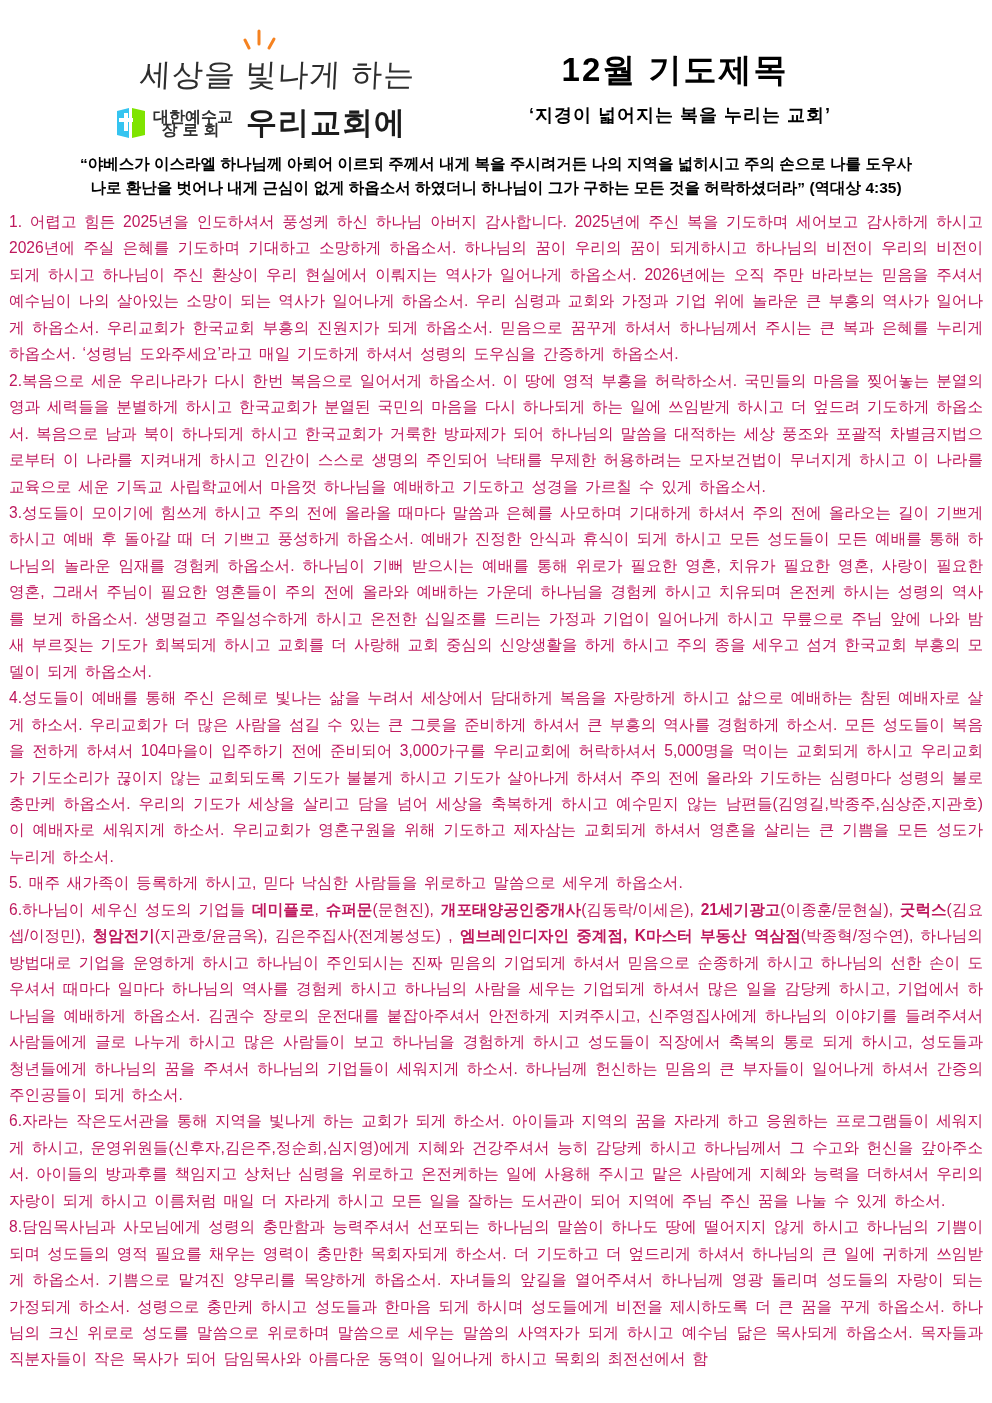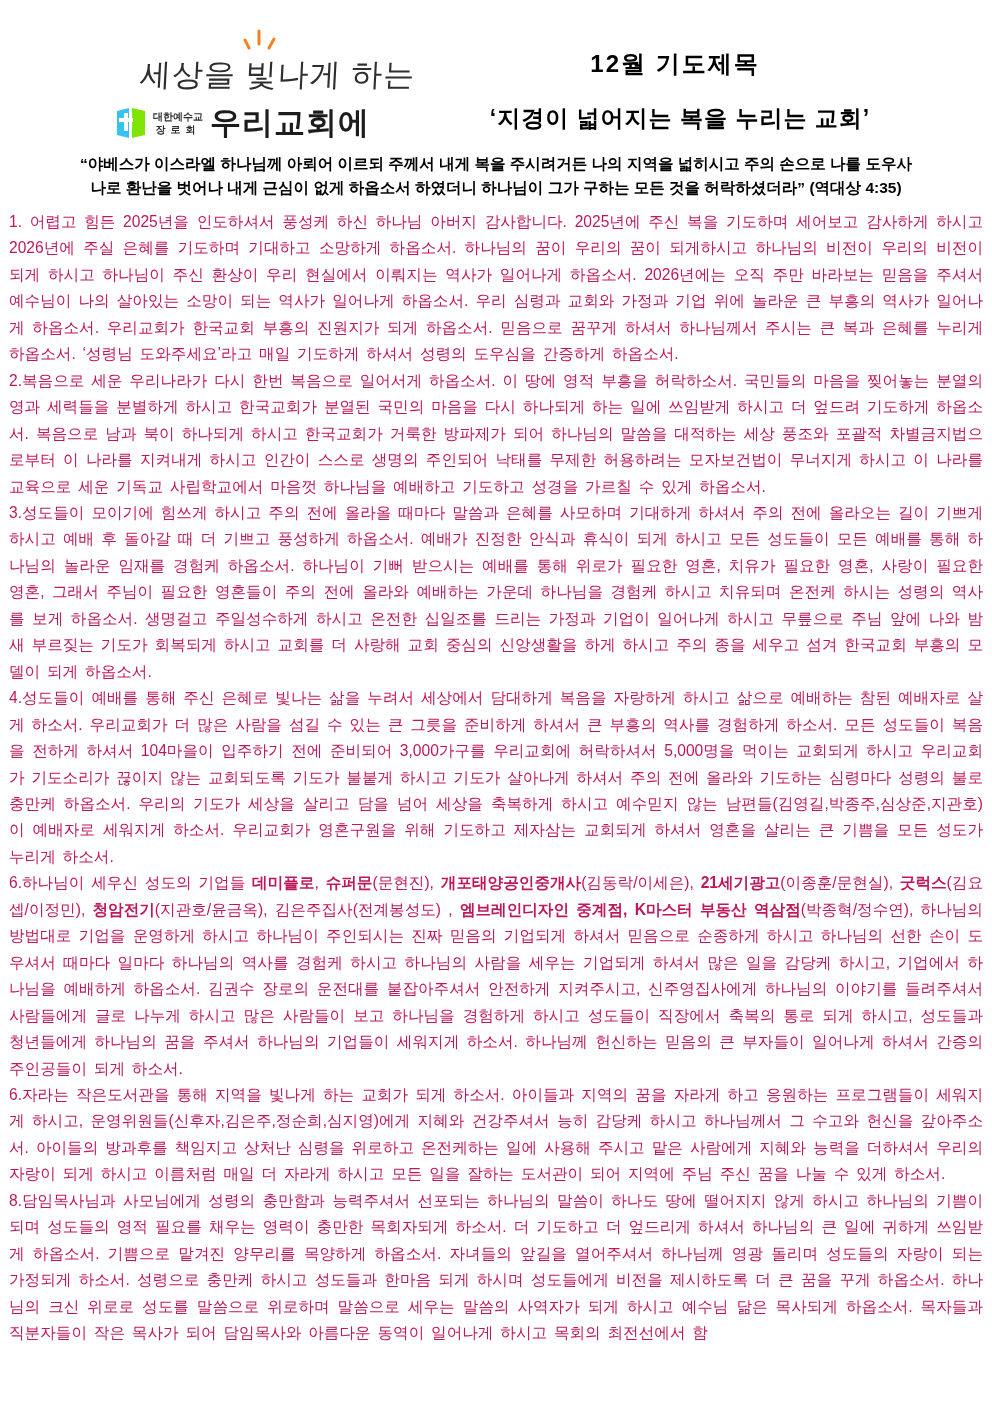--- a/index.html
+++ b/index.html
@@ -14,31 +14,31 @@
   .header{position:relative;height:146px;}
   .logo{position:absolute;left:96px;top:40px;width:360px;}
   .logo-tagline{
     position:absolute;left:44px;top:14px;width:320px;
     font-size:31px;font-weight:500;color:#2e2e2e;letter-spacing:1px;
     transform:skewX(-3deg);white-space:nowrap;
   }
   .sparkle{position:absolute;left:147px;top:-12px;}
   .logo-row{position:absolute;left:20px;top:62px;display:flex;align-items:center;white-space:nowrap;}
   .cross-door{width:30px;height:32px;margin-right:7px;flex:0 0 auto;}
-  .denom{font-size:10px;font-weight:700;color:#2e2e2e;line-height:13px;margin-right:7px;text-align:center;}
+  .denom{font-size:16px;font-weight:700;color:#2e2e2e;line-height:13px;margin-right:13px;text-align:center;}
   .denom .d2{letter-spacing:5px;}
   .church-name{font-size:31px;font-weight:800;color:#1c1c1c;letter-spacing:1px;}
 
   .doc-title{
     position:absolute;left:460px;top:48px;width:430px;text-align:center;
-    font-size:24px;font-weight:800;color:#000;letter-spacing:2px;
+    font-size:33px;font-weight:800;color:#000;letter-spacing:2px;
   }
   .doc-subtitle{
     position:absolute;left:440px;top:103px;width:480px;text-align:center;
-    font-size:23px;font-weight:800;color:#000;letter-spacing:1px;
+    font-size:18px;font-weight:800;color:#000;letter-spacing:1px;
   }
 
   
   .scripture{
     margin:6px 8px 0 8px;text-align:center;
     font-size:15.5px;font-weight:700;color:#000000;line-height:24px;
   }
 
   
   .doc-body{
@@ -90,18 +90,19 @@
   <div class="scripture">
     <div>“야베스가 이스라엘 하나님께 아뢰어 이르되 주께서 내게 복을 주시려거든 나의 지역을 넓히시고 주의 손으로 나를 도우사</div>
     <div>나로 환난을 벗어나 내게 근심이 없게 하옵소서 하였더니 하나님이 그가 구하는 모든 것을 허락하셨더라” (역대상 4:35)</div>
   </div>
 
   <div class="doc-body">
       <div class="para"><span>1. 어렵고 힘든 2025년을 인도하셔서 풍성케 하신 하나님 아버지 감사합니다. 2025년에 주신 복을 기도하며 세어보고 감사하게 하시고 2026년에 주실 은혜를 기도하며 기대하고 소망하게 하옵소서. 하나님의 꿈이 우리의 꿈이 되게하시고 하나님의 비전이 우리의 비전이 되게 하시고 하나님이 주신 환상이 우리 현실에서 이뤄지는 역사가 일어나게 하옵소서. 2026년에는 오직 주만 바라보는 믿음을 주셔서 예수님이 나의 살아있는 소망이 되는 역사가 일어나게 하옵소서. 우리 심령과 교회와 가정과 기업 위에 놀라운 큰 부흥의 역사가 일어나게 하옵소서. 우리교회가 한국교회 부흥의 진원지가 되게 하옵소서. 믿음으로 꿈꾸게 하셔서 하나님께서 주시는 큰 복과 은혜를 누리게 하옵소서. ‘성령님 도와주세요’라고 매일 기도하게 하셔서 성령의 도우심을 간증하게 하옵소서.</span></div>
       <div class="para"><span>2.복음으로 세운 우리나라가 다시 한번 복음으로 일어서게 하옵소서. 이 땅에 영적 부흥을 허락하소서. 국민들의 마음을 찢어놓는 분열의 영과 세력들을 분별하게 하시고 한국교회가 분열된 국민의 마음을 다시 하나되게 하는 일에 쓰임받게 하시고 더 엎드려 기도하게 하옵소서. 복음으로 남과 북이 하나되게 하시고 한국교회가 거룩한 방파제가 되어 하나님의 말씀을 대적하는 세상 풍조와 포괄적 차별금지법으로부터 이 나라를 지켜내게 하시고 인간이 스스로 생명의 주인되어 낙태를 무제한 허용하려는 모자보건법이 무너지게 하시고 이 나라를 교육으로 세운 기독교 사립학교에서 마음껏 하나님을 예배하고 기도하고 성경을 가르칠 수 있게 하옵소서.</span></div>
       <div class="para"><span>3.성도들이 모이기에 힘쓰게 하시고 주의 전에 올라올 때마다 말씀과 은혜를 사모하며 기대하게 하셔서 주의 전에 올라오는 길이 기쁘게 하시고 예배 후 돌아갈 때 더 기쁘고 풍성하게 하옵소서. 예배가 진정한 안식과 휴식이 되게 하시고 모든 성도들이 모든 예배를 통해 하나님의 놀라운 임재를 경험케 하옵소서. 하나님이 기뻐 받으시는 예배를 통해 위로가 필요한 영혼, 치유가 필요한 영혼, 사랑이 필요한 영혼, 그래서 주님이 필요한 영혼들이 주의 전에 올라와 예배하는 가운데 하나님을 경험케 하시고 치유되며 온전케 하시는 성령의 역사를 보게 하옵소서. 생명걸고 주일성수하게 하시고 온전한 십일조를 드리는 가정과 기업이 일어나게 하시고 무릎으로 주님 앞에 나와 밤새 부르짖는 기도가 회복되게 하시고 교회를 더 사랑해 교회 중심의 신앙생활을 하게 하시고 주의 종을 세우고 섬겨 한국교회 부흥의 모델이 되게 하옵소서.</span></div>
       <div class="para"><span>4.성도들이 예배를 통해 주신 은혜로 빛나는 삶을 누려서 세상에서 담대하게 복음을 자랑하게 하시고 삶으로 예배하는 참된 예배자로 살게 하소서. 우리교회가 더 많은 사람을 섬길 수 있는 큰 그릇을 준비하게 하셔서 큰 부흥의 역사를 경험하게 하소서. 모든 성도들이 복음을 전하게 하셔서 104마을이 입주하기 전에 준비되어 3,000가구를 우리교회에 허락하셔서 5,000명을 먹이는 교회되게 하시고 우리교회가 기도소리가 끊이지 않는 교회되도록 기도가 불붙게 하시고 기도가 살아나게 하셔서 주의 전에 올라와 기도하는 심령마다 성령의 불로 충만케 하옵소서. 우리의 기도가 세상을 살리고 담을 넘어 세상을 축복하게 하시고 예수믿지 않는 남편들(김영길,박종주,심상준,지관호)이 예배자로 세워지게 하소서. 우리교회가 영혼구원을 위해 기도하고 제자삼는 교회되게 하셔서 영혼을 살리는 큰 기쁨을 모든 성도가 누리게 하소서.</span></div>
+      <div class="para"><span>5. 매주 새가족이 등록하게 하시고, 믿다 낙심한 사람들을 위로하고 말씀으로 세우게 하옵소서.</span></div>
       <div class="para"><span>6.하나님이 세우신 성도의 기업들 </span><span class="b">데미플로</span><span>, </span><span class="b">슈퍼문</span><span>(문현진), </span><span class="b">개포태양공인중개사</span><span>(김동락/이세은), </span><span class="b">21세기광고</span><span>(이종훈/문현실), </span><span class="b">굿럭스</span><span>(김요셉/이정민), </span><span class="b">청암전기</span><span>(지관호/윤금옥), 김은주집사(전계봉성도) , </span><span class="b">엠브레인디자인 중계점, K마스터 부동산 역삼점</span><span>(박종혁/정수연), 하나님의 방법대로 기업을 운영하게 하시고 하나님이 주인되시는 진짜 믿음의 기업되게 하셔서 믿음으로 순종하게 하시고 하나님의 선한 손이 도우셔서 때마다 일마다 하나님의 역사를 경험케 하시고 하나님의 사람을 세우는 기업되게 하셔서 많은 일을 감당케 하시고, 기업에서 하나님을 예배하게 하옵소서. 김권수 장로의 운전대를 붙잡아주셔서 안전하게 지켜주시고, 신주영집사에게 하나님의 이야기를 들려주셔서 사람들에게 글로 나누게 하시고 많은 사람들이 보고 하나님을 경험하게 하시고 성도들이 직장에서 축복의 통로 되게 하시고, 성도들과 청년들에게 하나님의 꿈을 주셔서 하나님의 기업들이 세워지게 하소서. 하나님께 헌신하는 믿음의 큰 부자들이 일어나게 하셔서 간증의 주인공들이 되게 하소서.</span></div>
       <div class="para"><span>6.자라는 작은도서관을 통해 지역을 빛나게 하는 교회가 되게 하소서. 아이들과 지역의 꿈을 자라게 하고 응원하는 프로그램들이 세워지게 하시고, 운영위원들(신후자,김은주,정순희,심지영)에게 지혜와 건강주셔서 능히 감당케 하시고 하나님께서 그 수고와 헌신을 갚아주소서. 아이들의 방과후를 책임지고 상처난 심령을 위로하고 온전케하는 일에 사용해 주시고 맡은 사람에게 지혜와 능력을 더하셔서 우리의 자랑이 되게 하시고 이름처럼 매일 더 자라게 하시고 모든 일을 잘하는 도서관이 되어 지역에 주님 주신 꿈을 나눌 수 있게 하소서.</span></div>
       <div class="para"><span>8.담임목사님과 사모님에게 성령의 충만함과 능력주셔서 선포되는 하나님의 말씀이 하나도 땅에 떨어지지 않게 하시고 하나님의 기쁨이 되며 성도들의 영적 필요를 채우는 영력이 충만한 목회자되게 하소서. 더 기도하고 더 엎드리게 하셔서 하나님의 큰 일에 귀하게 쓰임받게 하옵소서. 기쁨으로 맡겨진 양무리를 목양하게 하옵소서. 자녀들의 앞길을 열어주셔서 하나님께 영광 돌리며 성도들의 자랑이 되는 가정되게 하소서. 성령으로 충만케 하시고 성도들과 한마음 되게 하시며 성도들에게 비전을 제시하도록 더 큰 꿈을 꾸게 하옵소서. 하나님의 크신 위로로 성도를 말씀으로 위로하며 말씀으로 세우는 말씀의 사역자가 되게 하시고 예수님 닮은 목사되게 하옵소서. 목자들과 직분자들이 작은 목사가 되어 담임목사와 아름다운 동역이 일어나게 하시고 목회의 최전선에서 함</span></div>
     </div>
 
 </div>
 
 </body></html>

